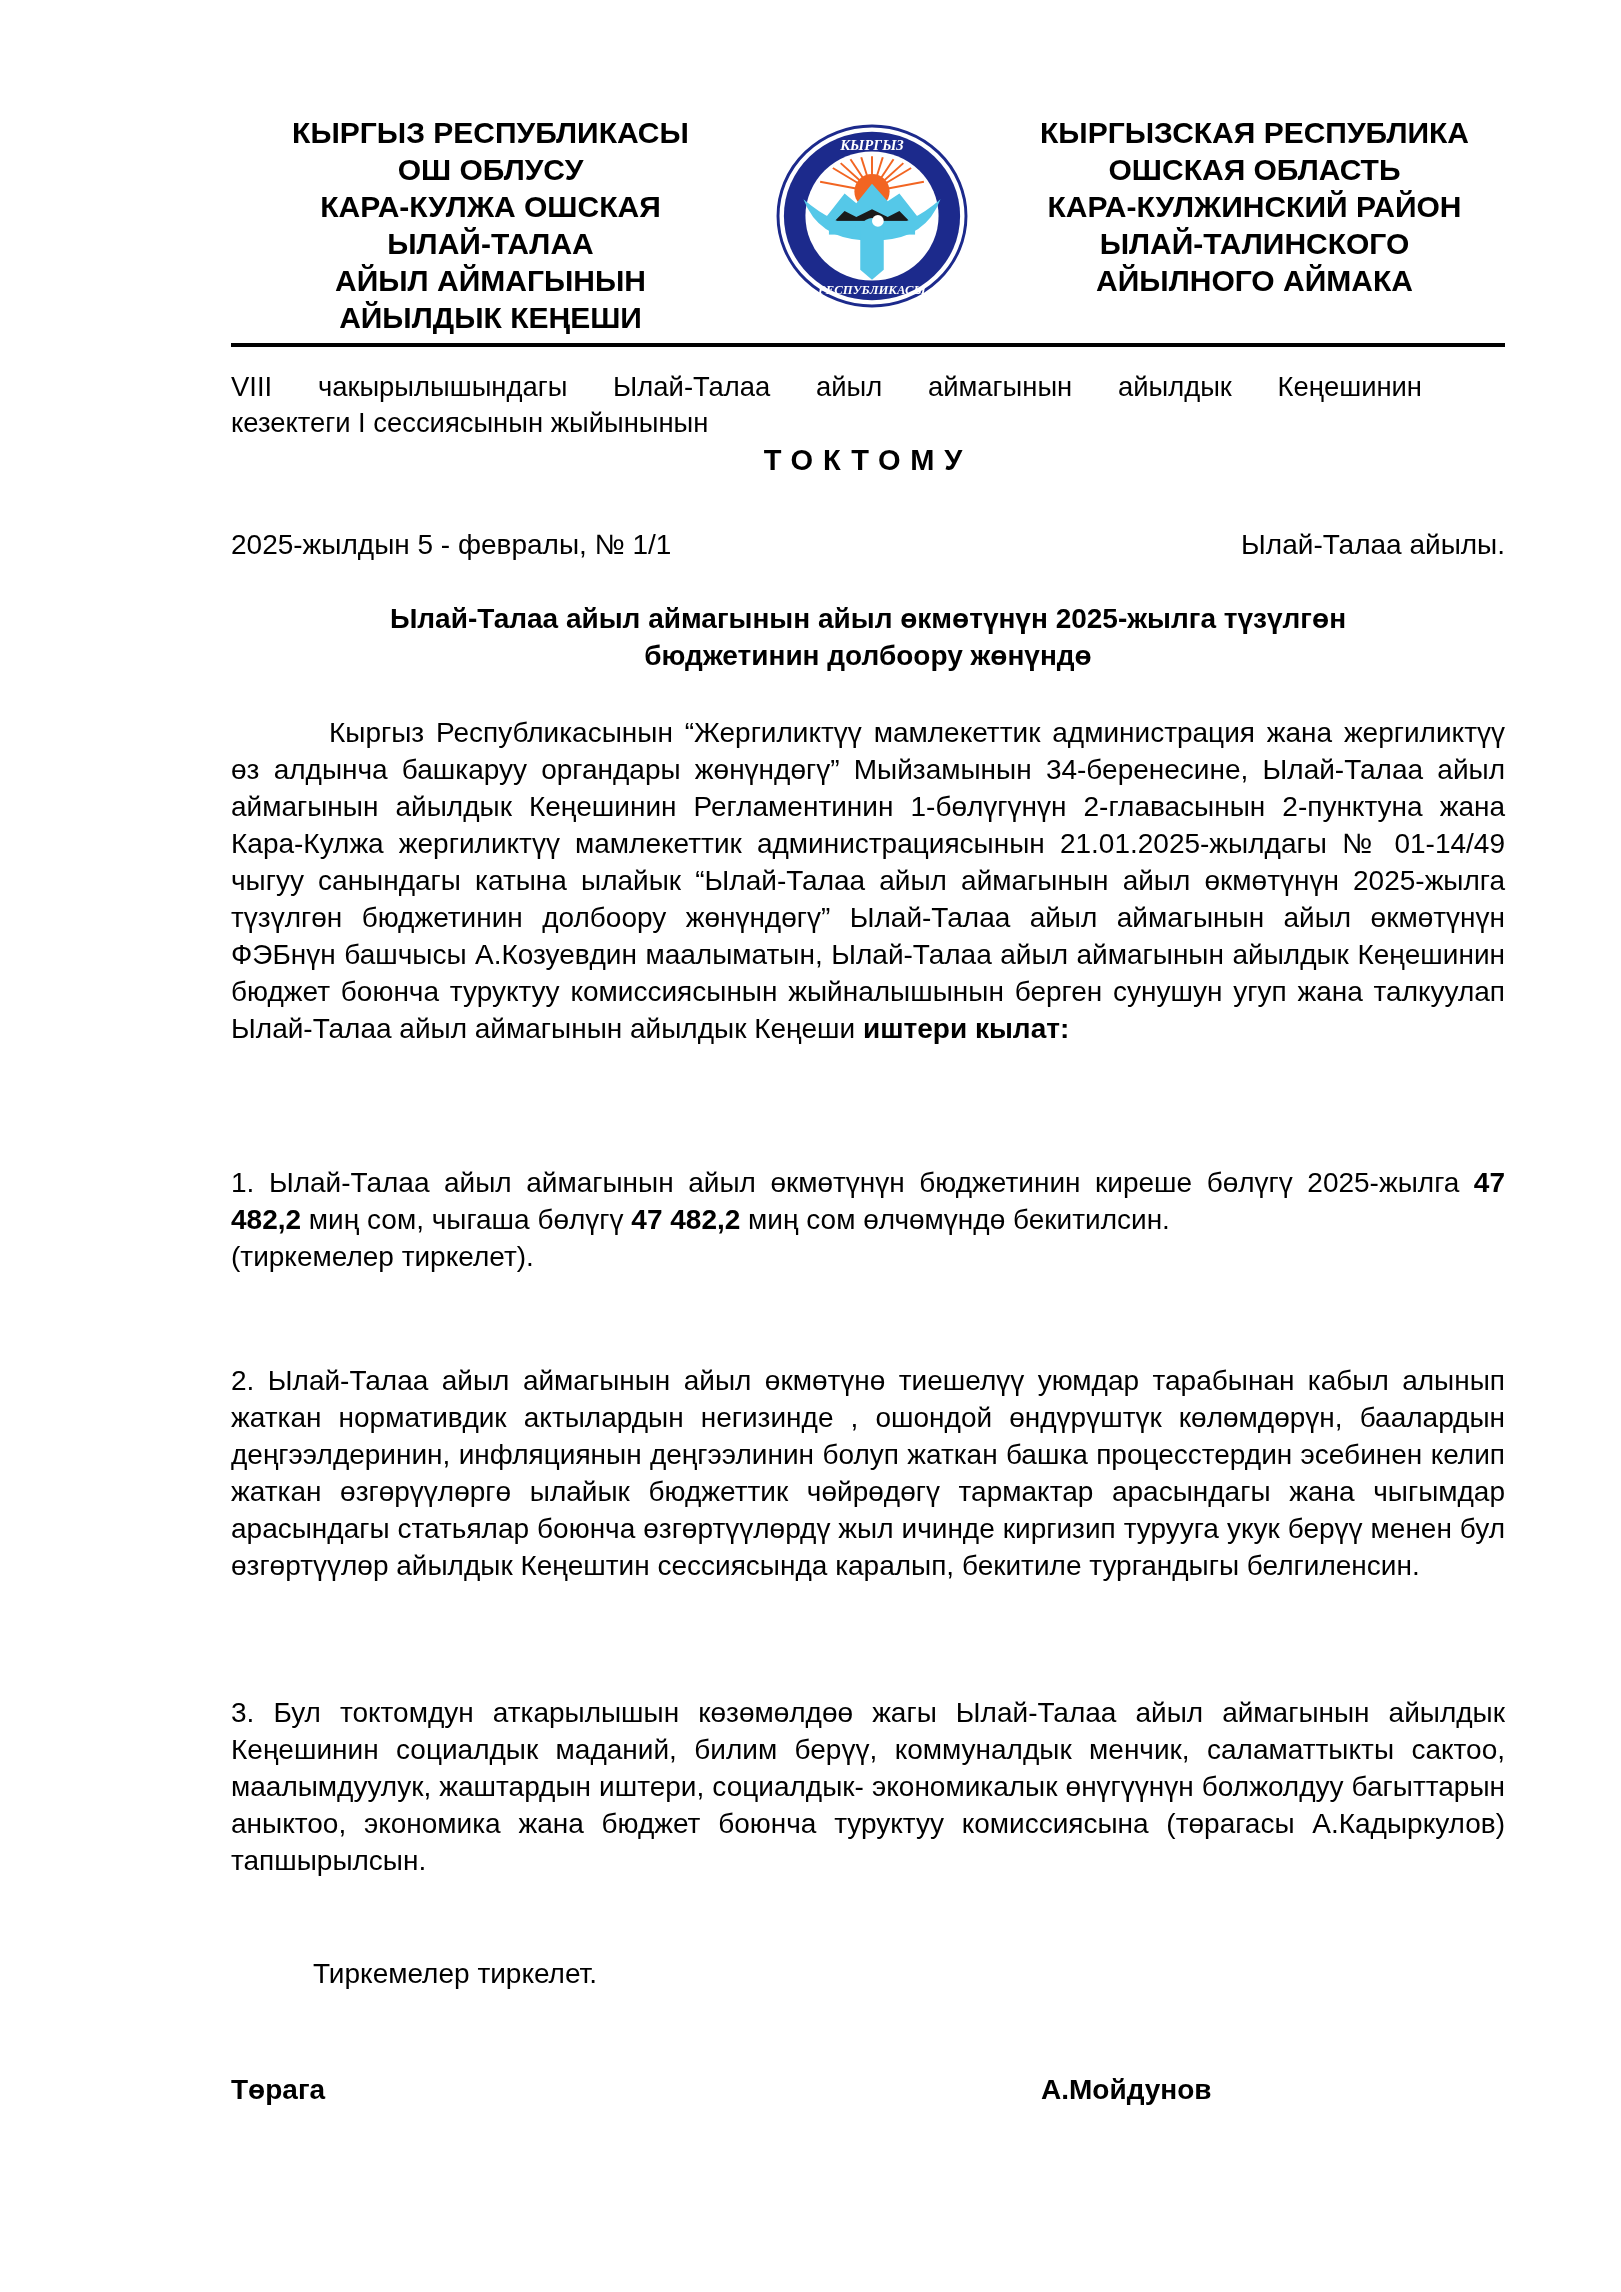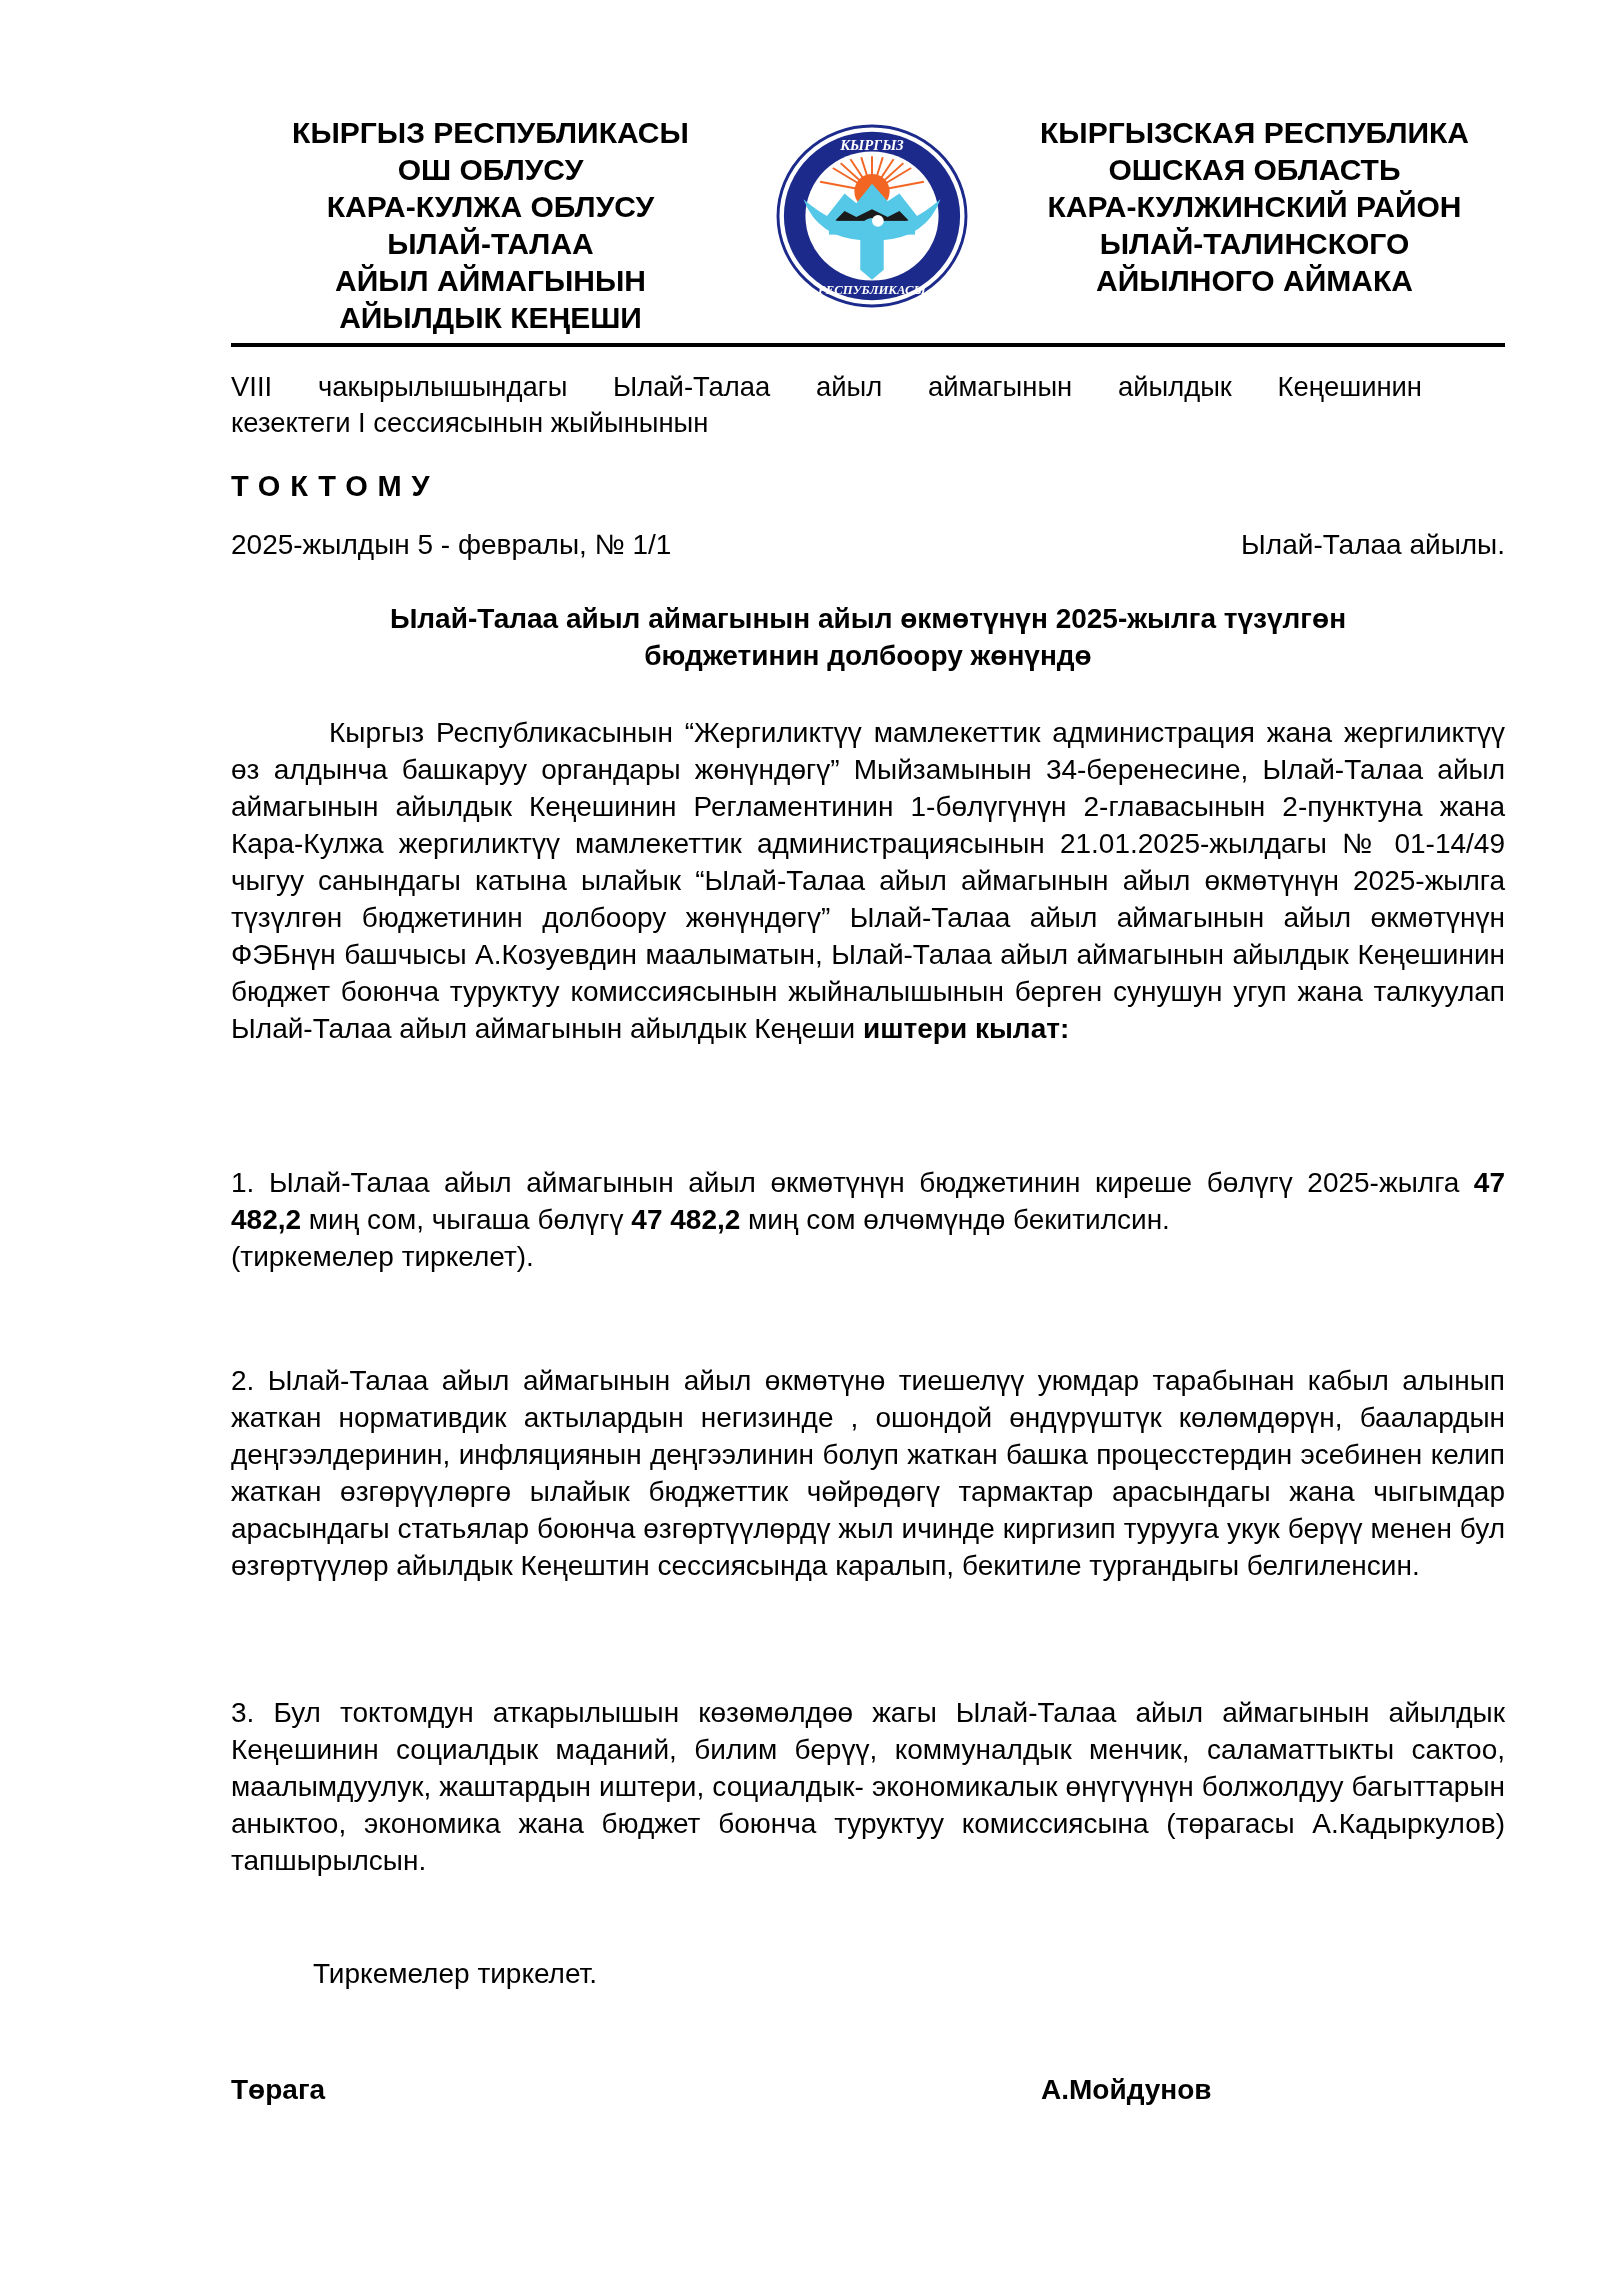--- a/index.html
+++ b/index.html
@@ -16,21 +16,21 @@
   .header-left div, .header-right div { white-space: nowrap; }
 
   .emblem { position: absolute; left: 774px; top: 123px; width: 196px; height: 186px; }
 
   .divider { position: absolute; left: 231px; top: 343px; width: 1274px; height: 3.9px; background: #000; }
 
   .intro { position: absolute; left: 231px; top: 349px; width: 1274px;
            font-size: 27.4px; line-height: 36px; margin-top: 20px; }
   .intro .l1 { display: flex; justify-content: space-between; white-space: nowrap; }
 
-  .title { position: absolute; left: 231px; top: 470px; width: 1274px; 
+  .title { position: absolute; left: 231px; top: 444px; width: 1274px; text-align: center;
            font-weight: bold; font-size: 29px; letter-spacing: 9.8px; }
 
   .dateline { position: absolute; left: 231px; top: 529px; width: 1274px;
               display: flex; justify-content: space-between; font-size: 28px; }
 
   .subject { position: absolute; left: 231px; top: 600px; width: 1274px; text-align: center;
              font-weight: bold; font-size: 28px; line-height: 37px; }
 
   .body-text { position: absolute; left: 231px; width: 1274px;
                font-size: 28px; line-height: 37px; text-align: justify; }
@@ -44,21 +44,21 @@
   b { font-weight: bold; }
 </style>
 </head>
 <body>
 
 <div class="page">
 
   <div class="header-left">
     <div>КЫРГЫЗ РЕСПУБЛИКАСЫ</div>
     <div>ОШ ОБЛУСУ</div>
-    <div>КАРА-КУЛЖА ОБЛУСУ</div>
+    <div>КАРА-КУЛЖА ОШСКАЯ</div>
     <div>ЫЛАЙ-ТАЛАА</div>
     <div>АЙЫЛ АЙМАГЫНЫН</div>
     <div>АЙЫЛДЫК КЕҢЕШИ</div>
   </div>
 
   <div class="emblem">
     <svg width="196" height="186" viewBox="0 0 200 190" xmlns="http://www.w3.org/2000/svg">
       <ellipse cx="100" cy="95" rx="96" ry="92" fill="#ffffff" stroke="#1c2a8c" stroke-width="3"></ellipse>
       <ellipse cx="100" cy="95" rx="90" ry="86" fill="#1c2a8c"></ellipse>
       <ellipse cx="100" cy="95" rx="68" ry="66" fill="#ffffff"></ellipse>

